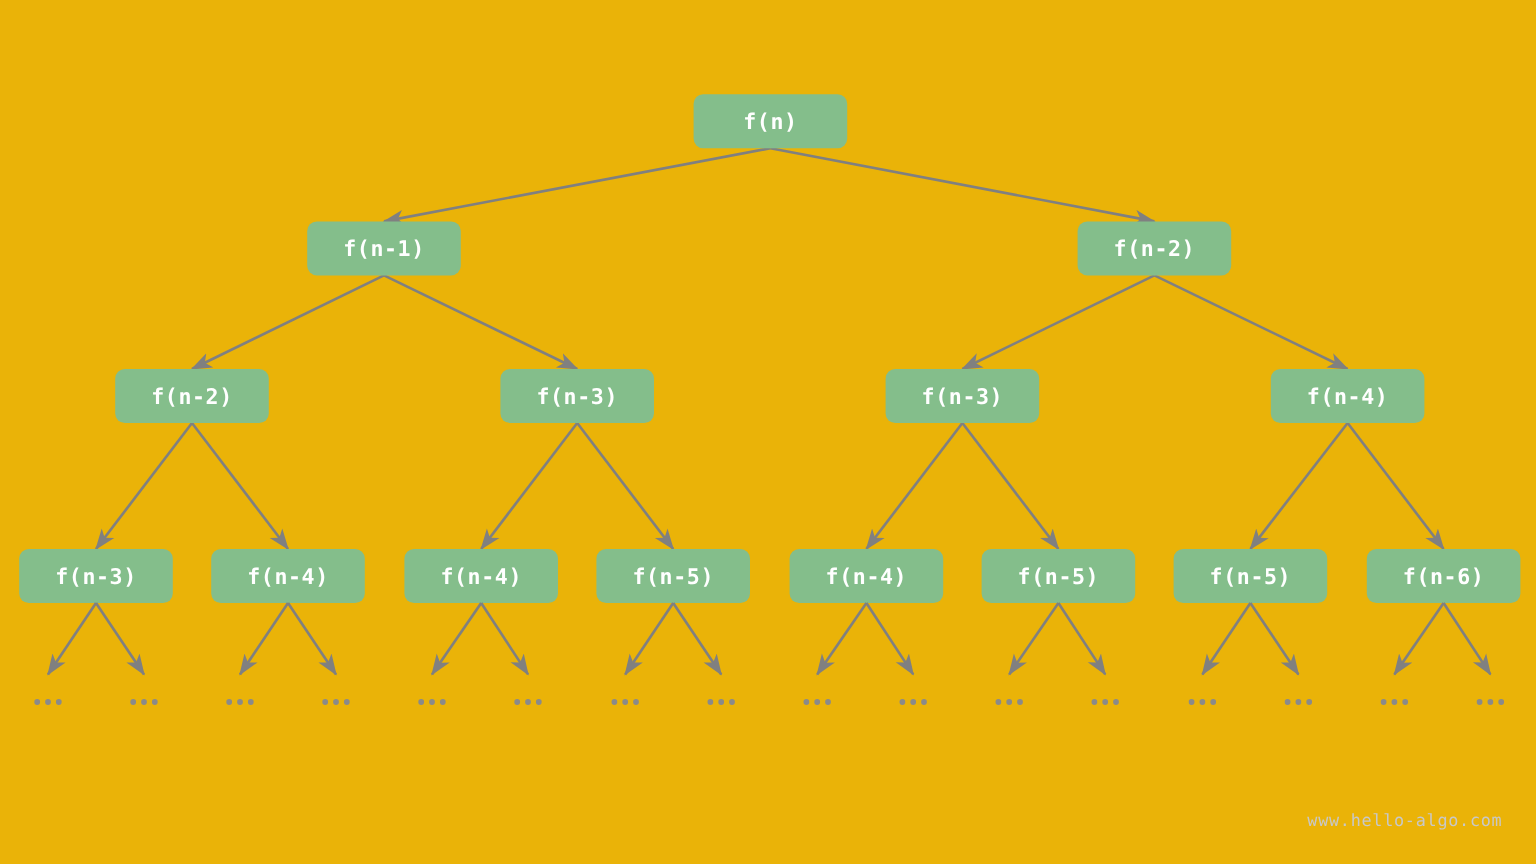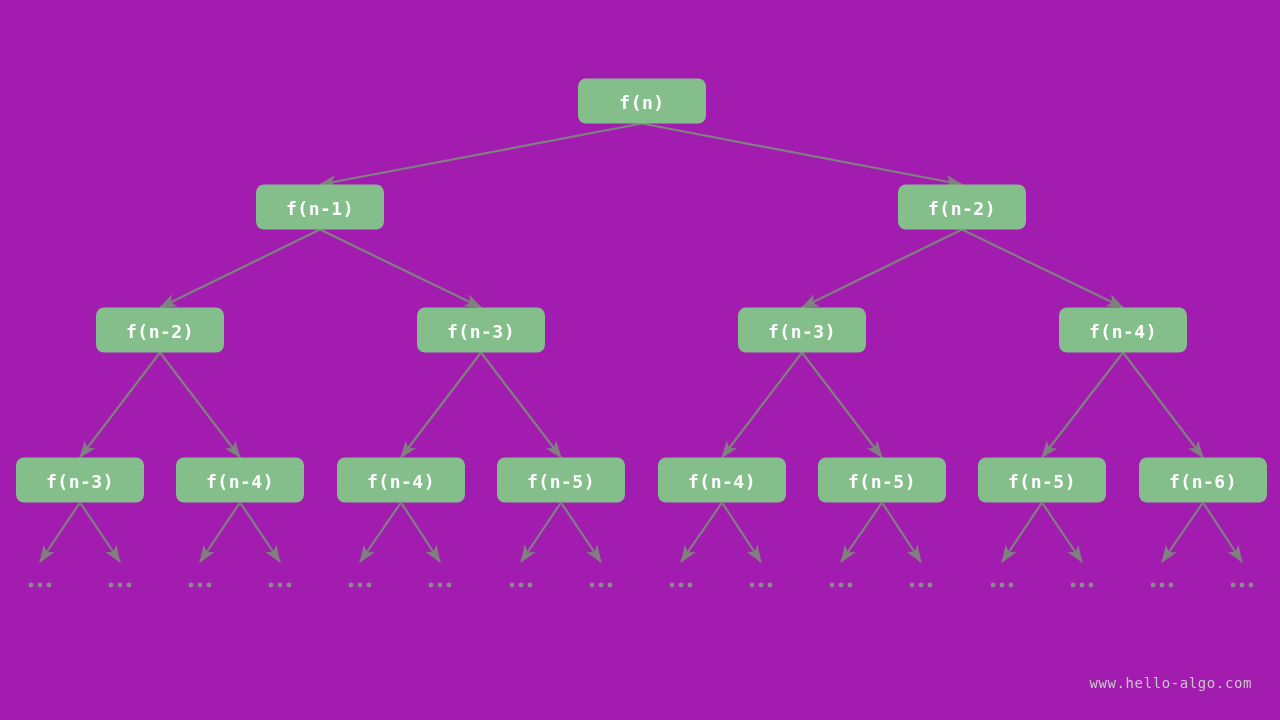--- a/index.html
+++ b/index.html
@@ -4,21 +4,21 @@
 <style>
   html, body {
     margin: 0;
     padding: 0;
     background: #ffffff;
   }
   #stage {
     position: relative;
     width: 1280px;
     height: 720px;
-    background: #a21caf;
+    background: #eab308;
     overflow: hidden;
     font-family: "DejaVu Sans Mono", monospace;
   }
   #tree-svg {
     position: absolute;
     top: 0;
     left: 0;
     width: 1280px;
     height: 720px;
     display: block;

